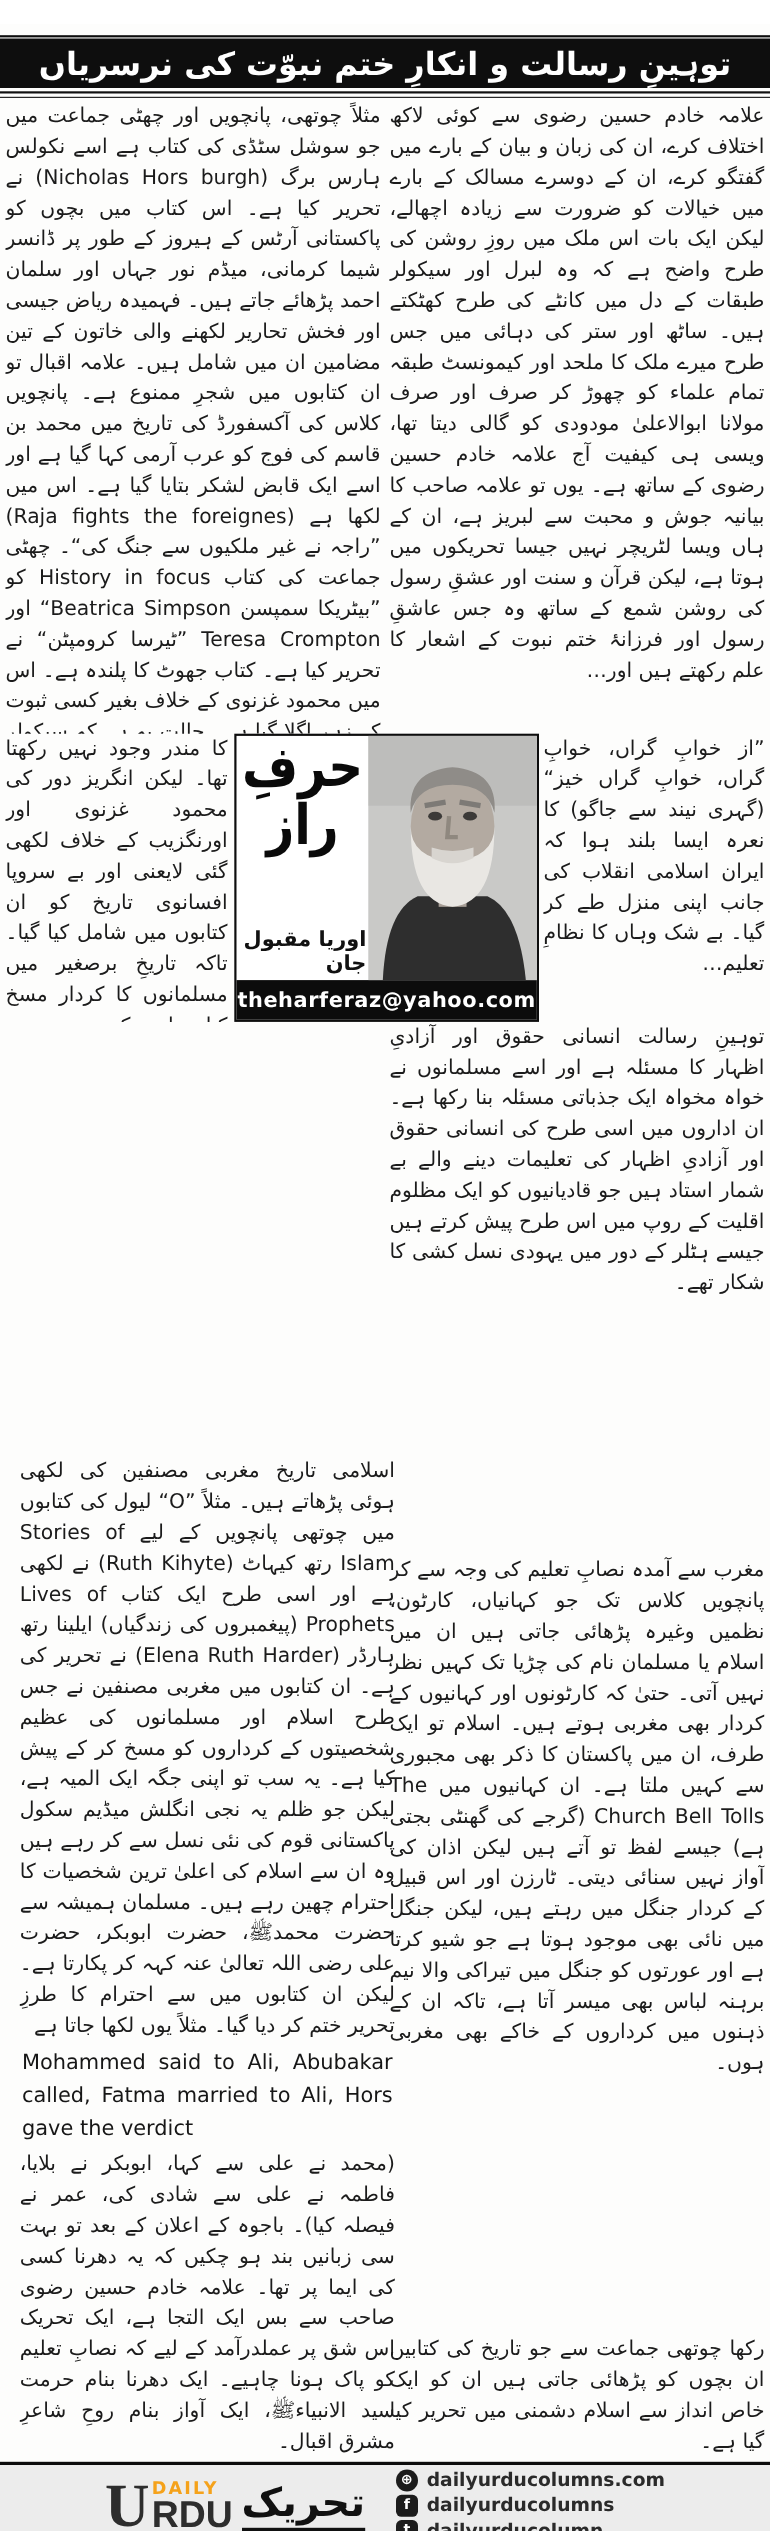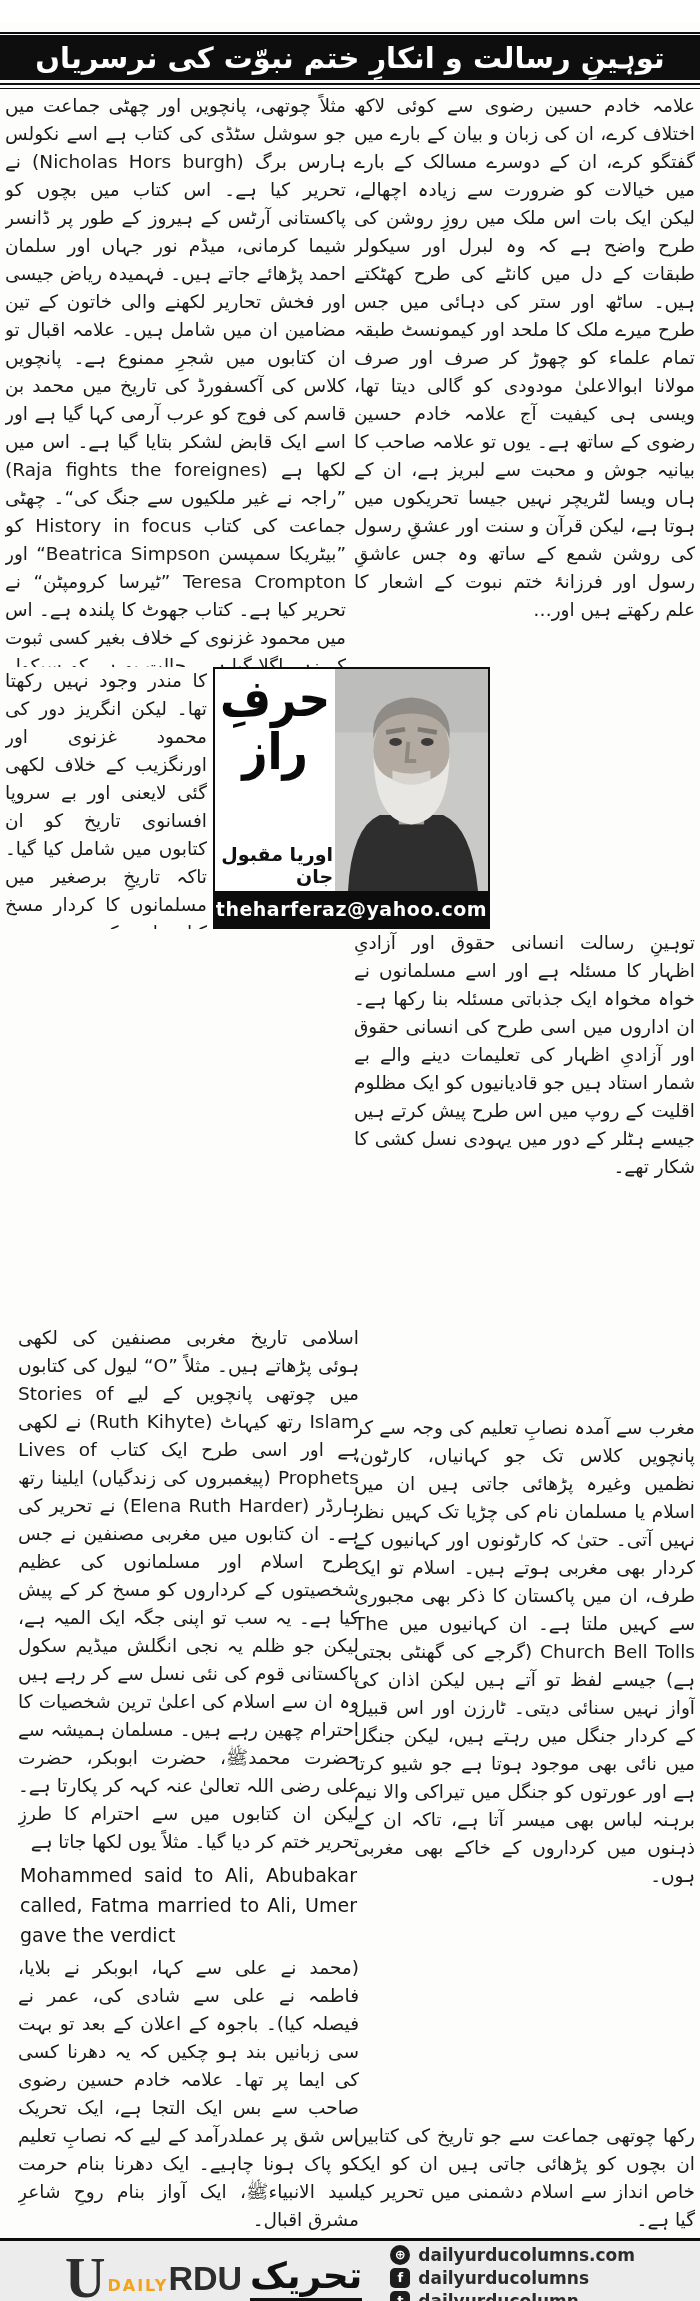--- a/index.html
+++ b/index.html
@@ -35,21 +35,21 @@
   .face-cell svg { position:absolute; inset:0; width:100%; height:100%; }
   .email-bar { height:36px; background:#0c0c0c; color:#fff; display:flex; align-items:center;
                justify-content:center; font-weight:bold; font-size:19px; letter-spacing:.5px; }
 
   
   .foot-rule  { position:absolute; left:0; top:2216px; width:700px; height:3px; background:#0c0c0c; }
   .footer     { position:absolute; left:0; top:2219px; width:700px; height:73px; background:#ececec;
                 display:flex; align-items:center; justify-content:center; gap:28px; }
   .brand      { display:flex; align-items:center; direction:ltr; }
   .brand .u   { font-family:"Liberation Serif", serif; font-weight:bold; font-size:56px; line-height:52px; color:#2d2d2d; }
-  .brand .stack { display:flex; margin-left:2px;align-items:flex-end; }
+  .brand .stack { display:flex; flex-direction:column; margin-left:2px; }
   .brand .daily { font-size:16px; font-weight:bold; letter-spacing:2px; line-height:16px; }
   .brand .rdu   { font-family:Liberation Sans, sans-serif; font-weight:bold; font-size:34px; line-height:32px; color:#2d2d2d; }
   .brand .kalam { direction:rtl; font-weight:bold; font-size:36px; color:#111; margin-left:8px;
                   border-bottom:3px solid #111; padding-bottom:2px; }
   .social     { display:flex; flex-direction:column; gap:3px; }
   .soc-row    { display:flex; align-items:center; gap:8px; cursor:pointer; }
   .soc-ic     { width:20px; height:20px; background:#1c1c1c; color:#fff; border-radius:5px;
                 display:flex; align-items:center; justify-content:center; font-size:13px; font-weight:bold; }
   .soc-ic.round { border-radius:50%; }
   .soc-tx     { font-size:17px; font-weight:bold; color:#2a2a2a; }
@@ -62,20 +62,21 @@
 
   <div class="top-rule"></div>
   <div class="banner">
     <div class="ttl">توہینِ رسالت و انکارِ ختم نبوّت کی نرسریاں</div>
   </div>
   <div class="dbl-rule"></div>
 
   <div class="col-abs urdu" style="left:354px; top:70px; width:341px; height:575px;">علامہ خادم حسین رضوی سے کوئی لاکھ اختلاف کرے، ان کی زبان و بیان کے بارے میں گفتگو کرے، ان کے دوسرے مسالک کے بارے میں خیالات کو ضرورت سے زیادہ اچھالے، لیکن ایک بات اس ملک میں روزِ روشن کی طرح واضح ہے کہ وہ لبرل اور سیکولر طبقات کے دل میں کانٹے کی طرح کھٹکتے ہیں۔ ساٹھ اور ستر کی دہائی میں جس طرح میرے ملک کا ملحد اور کیمونسٹ طبقہ تمام علماء کو چھوڑ کر صرف اور صرف مولانا ابوالاعلیٰ مودودی کو گالی دیتا تھا، ویسی ہی کیفیت آج علامہ خادم حسین رضوی کے ساتھ ہے۔ یوں تو علامہ صاحب کا بیانیہ جوش و محبت سے لبریز ہے، ان کے ہاں ویسا لٹریچر نہیں جیسا تحریکوں میں ہوتا ہے، لیکن قرآن و سنت اور عشقِ رسول کی روشن شمع کے ساتھ وہ جس عاشقِ رسول اور فرزانۂ ختم نبوت کے اشعار کا علم رکھتے ہیں اور…</div>
   <div class="col-abs urdu" style="left:5px; top:70px; width:341px; height:575px;">مثلاً چوتھی، پانچویں اور چھٹی جماعت میں جو سوشل سٹڈی کی کتاب ہے اسے نکولس ہارس برگ (Nicholas Hors burgh) نے تحریر کیا ہے۔ اس کتاب میں بچوں کو پاکستانی آرٹس کے ہیروز کے طور پر ڈانسر شیما کرمانی، میڈم نور جہاں اور سلمان احمد پڑھائے جاتے ہیں۔ فہمیدہ ریاض جیسی اور فخش تحاریر لکھنے والی خاتون کے تین مضامین ان میں شامل ہیں۔ علامہ اقبال تو ان کتابوں میں شجرِ ممنوع ہے۔ پانچویں کلاس کی آکسفورڈ کی تاریخ میں محمد بن قاسم کی فوج کو عرب آرمی کہا گیا ہے اور اسے ایک قابض لشکر بتایا گیا ہے۔ اس میں لکھا ہے (Raja fights the foreignes) ”راجہ نے غیر ملکیوں سے جنگ کی“۔ چھٹی جماعت کی کتاب History in focus کو ”بیٹریکا سمپسن Beatrica Simpson“ اور Teresa Crompton ”ٹیرسا کرومپٹن“ نے تحریر کیا ہے۔ کتاب جھوٹ کا پلندہ ہے۔ اس میں محمود غزنوی کے خلاف بغیر کسی ثبوت کے زہر اگلا گیا ہے۔ حالت یہ ہے کہ سیکولر اور لبرل طبقہ جانتا ہے کہ رامیلہ تھاپر (Romila Thaper) نے عرق ریزی سے تحقیق کر کے ثابت کیا ہے کہ سومنات کا مندر کئی سو سال پہلے مہاویر کے ماننے والے جین مت والوں نے تباہ کیا تھا اور جب محمود غزنوی آیا تو کوئی سومنات</div>
 
+  <div class="col-abs urdu" style="left:494px; top:645px; width:201px; height:262px;">”از خوابِ گراں، خوابِ گراں، خوابِ گراں خیز“ (گہری نیند سے جاگو) کا نعرہ ایسا بلند ہوا کہ ایران اسلامی انقلاب کی جانب اپنی منزل طے کر گیا۔ بے شک وہاں کا نظامِ تعلیم…</div>
   <div class="col-abs urdu" style="left:5px; top:645px; width:202px; height:262px;">کا مندر وجود نہیں رکھتا تھا۔ لیکن انگریز دور کی محمود غزنوی اور اورنگزیب کے خلاف لکھی گئی لایعنی اور بے سروپا افسانوی تاریخ کو ان کتابوں میں شامل کیا گیا۔ تاکہ تاریخِ برصغیر میں مسلمانوں کا کردار مسخ کیا جا سکے۔ یہ نجی تعلیمی ادارے یہی کچھ پڑھا رہے ہیں۔</div>
 
   <div class="photo-box">
     <div class="photo-top">
       <div class="logo-cell">
         <div class="harf-logo">حرفِ راز</div>
         <div class="author-nm">اوریا مقبول جان</div>
       </div>
       <div class="face-cell">
         <svg viewBox="0 0 100 140" preserveAspectRatio="xMidYMax slice">
@@ -99,21 +100,21 @@
     </div>
   </div>
 
   <div class="col-abs band-c" style="left:354px; top:907px; width:341px; height:1305px;">
     <div class="urdu">توہینِ رسالت انسانی حقوق اور آزادیِ اظہار کا مسئلہ ہے اور اسے مسلمانوں نے خواہ مخواہ ایک جذباتی مسئلہ بنا رکھا ہے۔ ان اداروں میں اسی طرح کی انسانی حقوق اور آزادیِ اظہار کی تعلیمات دینے والے بے شمار استاد ہیں جو قادیانیوں کو ایک مظلوم اقلیت کے روپ میں اس طرح پیش کرتے ہیں جیسے ہٹلر کے دور میں یہودی نسل کشی کا شکار تھے۔</div>
     <div class="urdu">مغرب سے آمدہ نصابِ تعلیم کی وجہ سے کر پانچویں کلاس تک جو کہانیاں، کارٹون، نظمیں وغیرہ پڑھائی جاتی ہیں ان میں اسلام یا مسلمان نام کی چڑیا تک کہیں نظر نہیں آتی۔ حتیٰ کہ کارٹونوں اور کہانیوں کے کردار بھی مغربی ہوتے ہیں۔ اسلام تو ایک طرف، ان میں پاکستان کا ذکر بھی مجبوری سے کہیں ملتا ہے۔ ان کہانیوں میں The Church Bell Tolls (گرجے کی گھنٹی بجتی ہے) جیسے لفظ تو آتے ہیں لیکن اذان کی آواز نہیں سنائی دیتی۔ ٹارزن اور اس قبیل کے کردار جنگل میں رہتے ہیں، لیکن جنگل میں نائی بھی موجود ہوتا ہے جو شیو کرتا ہے اور عورتوں کو جنگل میں تیراکی والا نیم برہنہ لباس بھی میسر آتا ہے، تاکہ ان کے ذہنوں میں کرداروں کے خاکے بھی مغربی ہوں۔</div>
     <div class="urdu">رکھا چوتھی جماعت سے جو تاریخ کی کتابیں ان بچوں کو پڑھائی جاتی ہیں ان کو ایک خاص انداز سے اسلام دشمنی میں تحریر کیا گیا ہے۔</div>
   </div>
   <div class="col-abs band-c" style="left:18px; top:907px; width:341px; height:1305px;justify-content:flex-end;">
     <div class="urdu">اسلامی تاریخ مغربی مصنفین کی لکھی ہوئی پڑھاتے ہیں۔ مثلاً ”O“ لیول کی کتابوں میں چوتھی پانچویں کے لیے Stories of Islam رتھ کیہاٹ (Ruth Kihyte) نے لکھی ہے اور اسی طرح ایک کتاب Lives of Prophets (پیغمبروں کی زندگیاں) ایلینا رتھ ہارڈر (Elena Ruth Harder) نے تحریر کی ہے۔ ان کتابوں میں مغربی مصنفین نے جس طرح اسلام اور مسلمانوں کی عظیم شخصیتوں کے کرداروں کو مسخ کر کے پیش کیا ہے۔ یہ سب تو اپنی جگہ ایک المیہ ہے، لیکن جو ظلم یہ نجی انگلش میڈیم سکول پاکستانی قوم کی نئی نسل سے کر رہے ہیں وہ ان سے اسلام کی اعلیٰ ترین شخصیات کا احترام چھین رہے ہیں۔ مسلمان ہمیشہ سے حضرت محمدﷺ، حضرت ابوبکر، حضرت علی رضی اللہ تعالیٰ عنہ کہہ کر پکارتا ہے۔ لیکن ان کتابوں میں سے احترام کا طرزِ تحریر ختم کر دیا گیا۔ مثلاً یوں لکھا جاتا ہے</div>
-    <div class="eng-quote">Mohammed said to Ali, Abubakar called, Fatma married to Ali, Umer gave the verdict</div>
+    <div class="eng-quote">Mohammed said to Ali, Abubakar called, Fatma married to Ali, Hors gave the verdict</div>
     <div class="urdu">(محمد نے علی سے کہا، ابوبکر نے بلایا، فاطمہ نے علی سے شادی کی، عمر نے فیصلہ کیا)۔ باجوہ کے اعلان کے بعد تو بہت سی زبانیں بند ہو چکیں کہ یہ دھرنا کسی کی ایما پر تھا۔ علامہ خادم حسین رضوی صاحب سے بس ایک التجا ہے، ایک تحریک اس شق پر عملدرآمد کے لیے کہ نصابِ تعلیم کو پاک ہونا چاہیے۔ ایک دھرنا بنام حرمت سید الانبیاءﷺ، ایک آواز بنام روحِ شاعرِ مشرق اقبال۔</div>
   </div>
 
   <div class="foot-rule"></div>
   <div class="footer">
     <div class="brand">
       <span class="u">U</span>
       <span class="stack">
         <span class="daily" style="color:#f5a21b;">DAILY</span>
         <span class="rdu">RDU</span>

